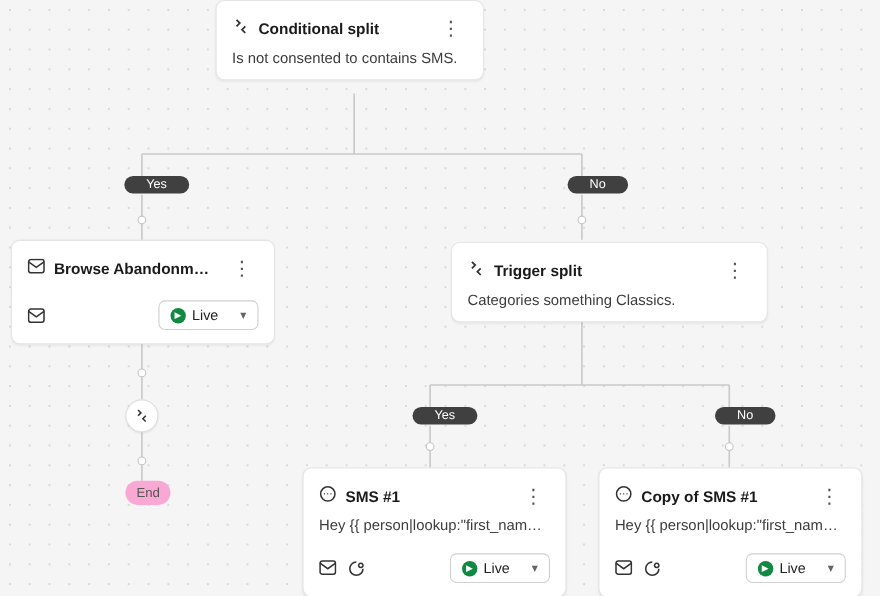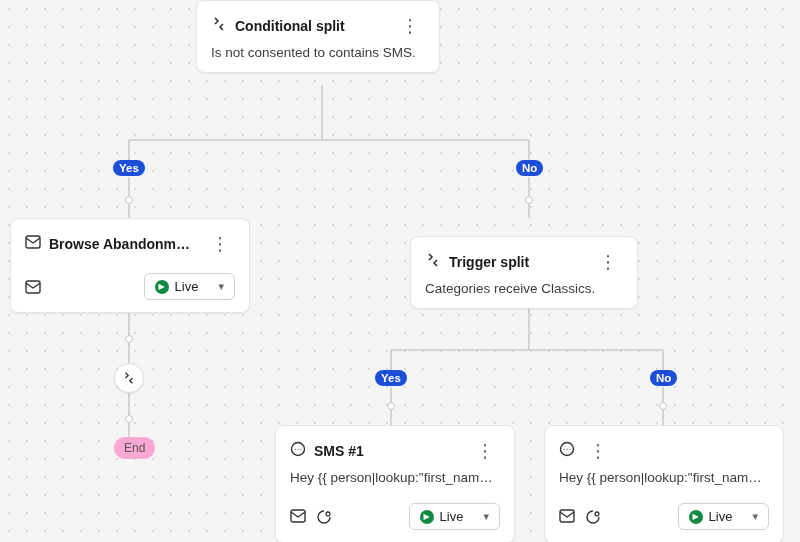--- a/index.html
+++ b/index.html
@@ -37,23 +37,23 @@
   }
   .status-btn .dot {
     width:14px; height:14px; border-radius:50%;
     background:#108a43; display:inline-flex;
     align-items:center; justify-content:center;
     color:#fff; font-size:8px;
   }
   .status-btn .chev { margin-left:14px; font-size:11px; color:#666; }
   .pill {
     position:absolute;
-    font-size:11.5px; font-weight:700;
-    color:#fff; background:#1d4ed8;
-    padding:2px 6px; border-radius:999px;
+    font-size:11.5px; font-weight:400;
+    color:#fff; background:#404040;
+    padding:2px 20px; border-radius:999px;
   }
   .end-pill {
     position:absolute;
     font-size:12px; font-weight:500;
     color:#555; background:#f9a8d4;
     padding:4px 10px; border-radius:999px;
   }
   .mini-node {
     position:absolute; width:30px; height:30px;
     background:#fff; border:1px solid #e0e0e0; border-radius:50%;
@@ -156,31 +156,31 @@
 </div>
 
 <div class="mini-node" style="left:114px; top:363px;">
   <svg width="14" height="14" viewBox="0 0 16 16">
       <path d="M4 2l3 3-3 3M12 8l-3 3 3 3" fill="none" stroke="#333" stroke-width="1.6"></path>
     </svg>
 </div>
 
 <div class="end-pill" style="left:114px; top:437px;">End</div>
 
-<div class="card" style="left:410px; top:236px; width:228px;">
+<div class="card" style="left:410px; top:220px; width:288px;">
   <div class="card-head">
     <span>
       <svg width="16" height="16" viewBox="0 0 16 16">
           <path d="M4 2l3 3-3 3M12 8l-3 3 3 3" fill="none" stroke="#333" stroke-width="1.6"></path>
         </svg>
     </span>
     <span class="card-title">Trigger split</span>
     <button class="more-btn">⋮</button>
   </div>
-  <div class="card-desc">Categories receive Classics.</div>
+  <div class="card-desc">Categories something Classics.</div>
 </div>
 
 <div class="pill" style="left:375px; top:370px;">Yes</div>
 <div class="pill" style="left:650px; top:370px;">No</div>
 
 <div class="card" style="left:275px; top:425px; width:240px;">
   <div class="card-head">
     <span>
       <svg width="16" height="16" viewBox="0 0 16 16">
           <circle cx="8" cy="8" r="6.5" fill="none" stroke="#333" stroke-width="1.4"></circle>
@@ -216,20 +216,21 @@
 </div>
 
 <div class="card" style="left:544px; top:425px; width:240px;">
   <div class="card-head">
     <span>
       <svg width="16" height="16" viewBox="0 0 16 16">
           <circle cx="8" cy="8" r="6.5" fill="none" stroke="#333" stroke-width="1.4"></circle>
           <text x="8" y="11" text-anchor="middle" font-size="9" fill="#333">⋯</text>
         </svg>
     </span>
+    <span class="card-title">Copy of SMS #1</span>
     <button class="more-btn">⋮</button>
   </div>
   <div class="card-desc">Hey {{ person|lookup:"first_name"|defaul...</div>
   <div class="card-foot">
     <div class="foot-icons">
       <span>
         <svg width="16" height="14" viewBox="0 0 16 14">
             <rect x="1" y="1" width="14" height="12" rx="2" fill="none" stroke="#333" stroke-width="1.4"></rect>
             <path d="M1 3l7 5 7-5" fill="none" stroke="#333" stroke-width="1.4"></path>
           </svg>

